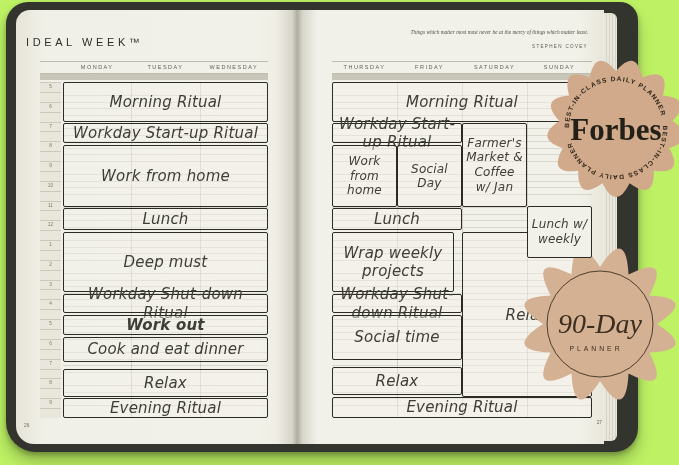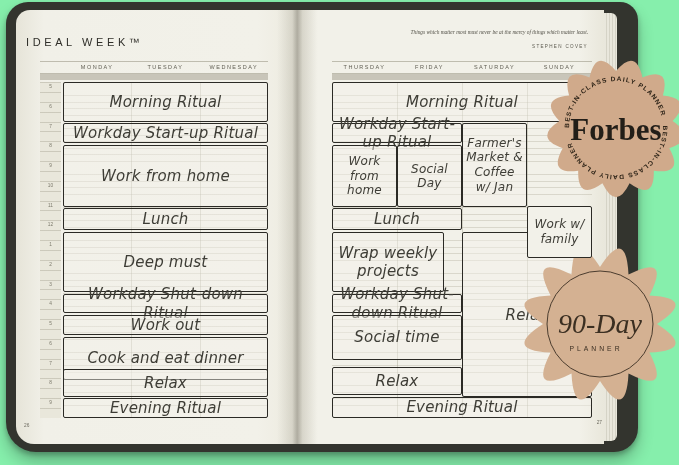--- a/index.html
+++ b/index.html
@@ -1,16 +1,16 @@
 <!DOCTYPE html>
 <html><head>
 <meta charset="utf-8">
 <style>
   html,body{margin:0;padding:0;background:#fff;}
-  .scene{position:relative;width:679px;height:465px;background:#86efac;overflow:hidden;
+  .scene{position:relative;width:679px;height:465px;background:#bef264;overflow:hidden;
          font-family:"Liberation Sans",sans-serif;}
   .cover{position:absolute;left:6px;top:2px;width:632px;height:450px;background:#33342e;
          border-radius:22px 18px 24px 30px;box-shadow:0 10px 16px rgba(0,0,0,.24),0 3px 5px rgba(0,0,0,.25);}
   .page{position:absolute;top:10px;height:434px;}
   .page-left{left:16px;width:281px;border-radius:14px 0 0 18px;
     background:linear-gradient(to right,#e6e4d8 0%,#f1f0e8 10%,#f2f1e9 86%,#eceade 100%);}
   .page-right{left:297px;width:307px;
     background:linear-gradient(to right,#e7e5d9 0%,#f2f1e9 7%,#f2f1e9 92%,#e9e7db 100%);}
   .fore-edge{position:absolute;left:604px;top:13px;width:13px;height:428px;border-radius:0 6px 6px 0;
     background:repeating-linear-gradient(90deg,#e9e7dc 0 2px,#d5d3c6 2px 3px);}
@@ -81,44 +81,44 @@
       <div class="hourlbl" style="left:40px;top:400.16px;">9</div>
       <div class="gridbg" style="left:63px;top:82px;width:205px;height:335.92px;"></div>
       <div class="colsep" style="left:131.33333333333331px;top:82px;height:335.92px;"></div>
       <div class="colsep" style="left:199.66666666666666px;top:82px;height:335.92px;"></div>
       <div class="block" style="left:63px;top:82px;width:205px;height:39.52px;">Morning Ritual</div>
       <div class="block" style="left:63px;top:123.1008px;width:205px;height:20.1552px;">Workday Start-up Ritual</div>
       <div class="block" style="left:63px;top:145.232px;width:205px;height:61.848800000000004px;">Work from home</div>
       <div class="block" style="left:63px;top:208.464px;width:205px;height:21.735999999999994px;">Lunch</div>
       <div class="block" style="left:63px;top:232.17600000000002px;width:205px;height:59.872800000000026px;">Deep must</div>
       <div class="block" style="left:63px;top:294.0248px;width:205px;height:19.16719999999998px;">Workday Shut-down Ritual</div>
-      <div class="block" style="left:63px;top:314.7728px;width:205px;height:20.55040000000002px;">Work out</div>
-      <div class="block" style="left:63px;top:336.904px;width:205px;height:43px;">Cook and eat dinner</div>
+      <div class="block" style="left:63px;top:314.7728px;width:205px;height:20.55040000000002px;font-weight:bold;">Work out</div>
+      <div class="block" style="left:63px;top:336.904px;width:205px;height:25px;">Cook and eat dinner</div>
       <div class="block" style="left:63px;top:368.9152px;width:205px;height:28.2568px;">Relax</div>
       <div class="block" style="left:63px;top:398.16px;width:205px;height:19.36480000000001px;">Evening Ritual</div>
       <div class="rule" style="left:332px;top:61px;width:260px;"></div>
       <div class="rule" style="left:332px;top:72.5px;width:260px;"></div>
       <div class="band" style="left:332px;top:73.5px;width:260px;"></div>
       <div class="dayhdr" style="left:332px;width:65px;">THURSDAY</div>
       <div class="dayhdr" style="left:397px;width:65px;">FRIDAY</div>
       <div class="dayhdr" style="left:462px;width:65px;">SATURDAY</div>
       <div class="dayhdr" style="left:527px;width:65px;">SUNDAY</div>
       <div class="gridbg" style="left:332px;top:82px;width:260px;height:335.92px;"></div>
       <div class="colsep" style="left:397px;top:82px;height:335.92px;"></div>
       <div class="colsep" style="left:462px;top:82px;height:335.92px;"></div>
       <div class="colsep" style="left:527px;top:82px;height:335.92px;"></div>
       <div class="block" style="left:332px;top:82px;width:260px;height:39.52px;">Morning Ritual</div>
       <div class="block" style="left:332px;top:123.1008px;width:130px;height:20.1552px;">Workday Start-up Ritual</div>
       <div class="block small" style="left:462px;top:123.1008px;width:65px;height:83.98px;">Farmer's Market &amp; Coffee w/ Jan</div>
       <div class="block small" style="left:332px;top:145.232px;width:65px;height:61.848800000000004px;">Work from home</div>
       <div class="block small" style="left:397px;top:145.232px;width:65px;height:61.848800000000004px;">Social Day</div>
       <div class="block" style="left:332px;top:208.464px;width:130px;height:21.735999999999994px;">Lunch</div>
       <div class="block" style="left:462px;top:232.17600000000002px;width:130px;height:164.996px;">Relax</div>
-      <div class="block small solid" style="left:527px;top:205.5px;width:65px;height:52.36400000000001px;z-index:3;">Work w/ family</div>
-      <div class="block" style="left:332px;top:232.17600000000002px;width:112px;height:59.872800000000026px;">Wrap weekly projects</div>
+      <div class="block small solid" style="left:527px;top:205.5px;width:65px;height:52.36400000000001px;z-index:3;">Lunch w/ weekly</div>
+      <div class="block" style="left:332px;top:232.17600000000002px;width:122px;height:59.872800000000026px;">Wrap weekly projects</div>
       <div class="block" style="left:332px;top:294.0248px;width:130px;height:19.16719999999998px;">Workday Shut-down Ritual</div>
       <div class="block" style="left:332px;top:314.7728px;width:130px;height:45px;">Social time</div>
       <div class="block" style="left:332px;top:366.9392px;width:130px;height:28.2568px;">Relax</div>
       <div class="block" style="left:332px;top:397.172px;width:260px;height:20.352800000000023px;">Evening Ritual</div>
     </div>
 
   <div class="pagenum" style="left:24px;top:423px;">26</div>
   <div class="pagenum" style="left:588px;top:420px;width:14px;text-align:right;">27</div>
 
   <div class="gutter-shadow"></div>

